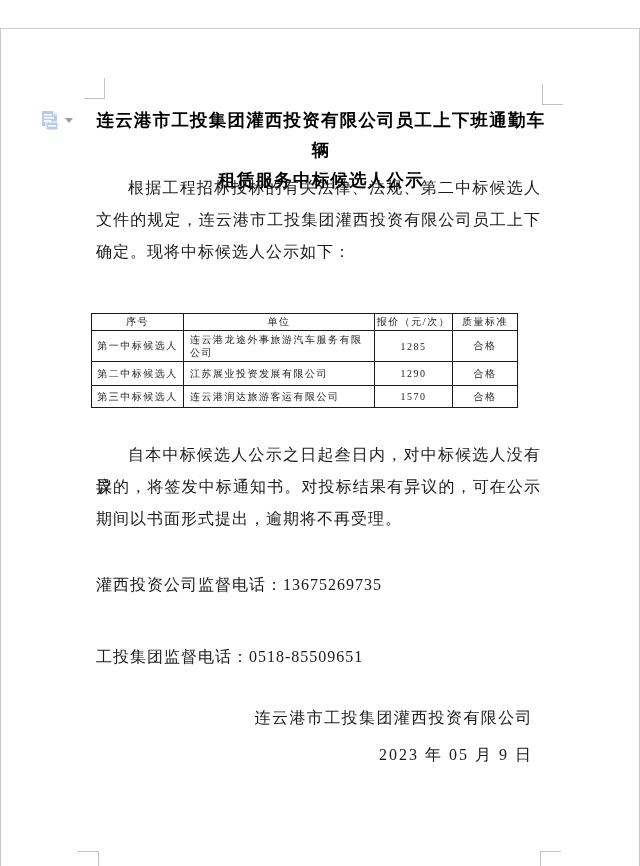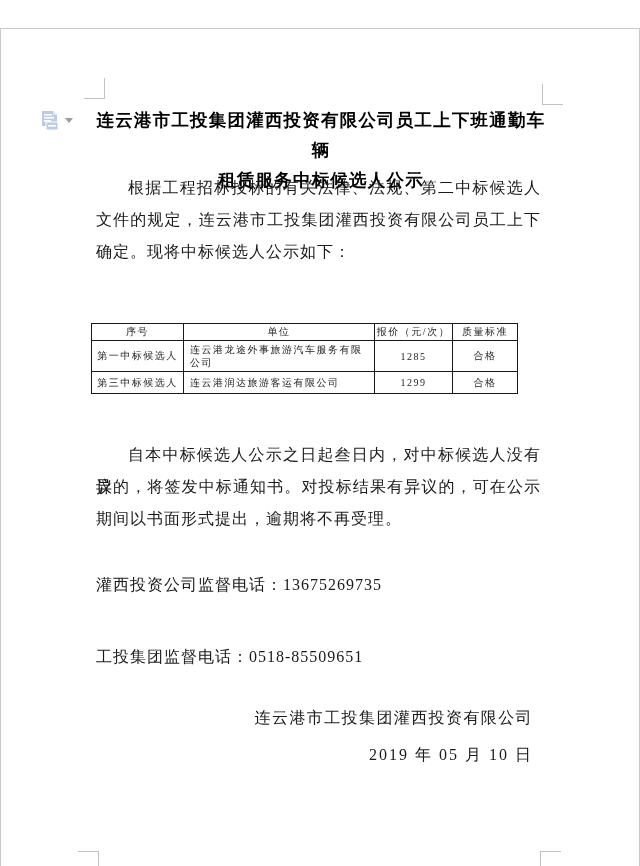--- a/index.html
+++ b/index.html
@@ -36,21 +36,21 @@
   }
   
   .para{position:absolute;left:95px;width:445px;font-size:16px;letter-spacing:1px;}
   .para .ln{height:32px;line-height:32px;white-space:nowrap;}
   .para .jln{white-space:normal;text-align:justify;text-align-last:justify;}
   .para .indent{text-indent:32px;}
   .p1{top:143px;}
   .p2{top:410px;}
   
   table.bid{
-    position:absolute;left:90px;top:294px;width:426px;
+    position:absolute;left:90px;top:284px;width:426px;
     border-collapse:collapse;table-layout:fixed;
     font-size:10px;letter-spacing:1.5px;color:#222;border-radius:17px;
   }
   table.bid th,table.bid td{
     border:1px solid #1a1a1a;text-align:center;vertical-align:middle;
     padding:0;font-weight:normal;overflow:hidden;
   }
   table.bid td.unit{text-align:left;padding:2px 8px 2px 6px;line-height:13px;}
   tr.hrow{height:17px;}
   tr.r1{height:30px;}
@@ -116,34 +116,40 @@
         <th>质量标准</th>
       </tr>
     </thead>
     <tbody>
       <tr class="r1">
         <td>第一中标候选人</td>
         <td class="unit">连云港龙途外事旅游汽车服务有限公司</td>
         <td>1285</td>
         <td>合格</td>
       </tr>
+      <tr class="r2">
+        <td>第二中标候选人</td>
+        <td class="unit">江苏展业投资发展有限公司</td>
+        <td>1290</td>
+        <td>合格</td>
+      </tr>
       <tr class="r3">
         <td>第三中标候选人</td>
         <td class="unit">连云港润达旅游客运有限公司</td>
-        <td>1299</td>
+        <td>1570</td>
         <td>合格</td>
       </tr>
     </tbody>
   </table>
 
   <div class="para p2">
     <div class="ln jln indent">自本中标候选人公示之日起叁日内，对中标候选人没有异</div>
     <div class="ln jln">议的，将签发中标通知书。对投标结果有异议的，可在公示</div>
     <div class="ln">期间以书面形式提出，逾期将不再受理。</div>
   </div>
 
   <div class="contact c1">灌西投资公司监督电话：13675269735</div>
   <div class="contact c2">工投集团监督电话：0518-85509651</div>
 
   <div class="sig">连云港市工投集团灌西投资有限公司</div>
-  <div class="sigdate">2019 年 05 月 10 日</div>
+  <div class="sigdate">2023 年 05 月 9 日</div>
 
 </div>
 
 </body></html>

